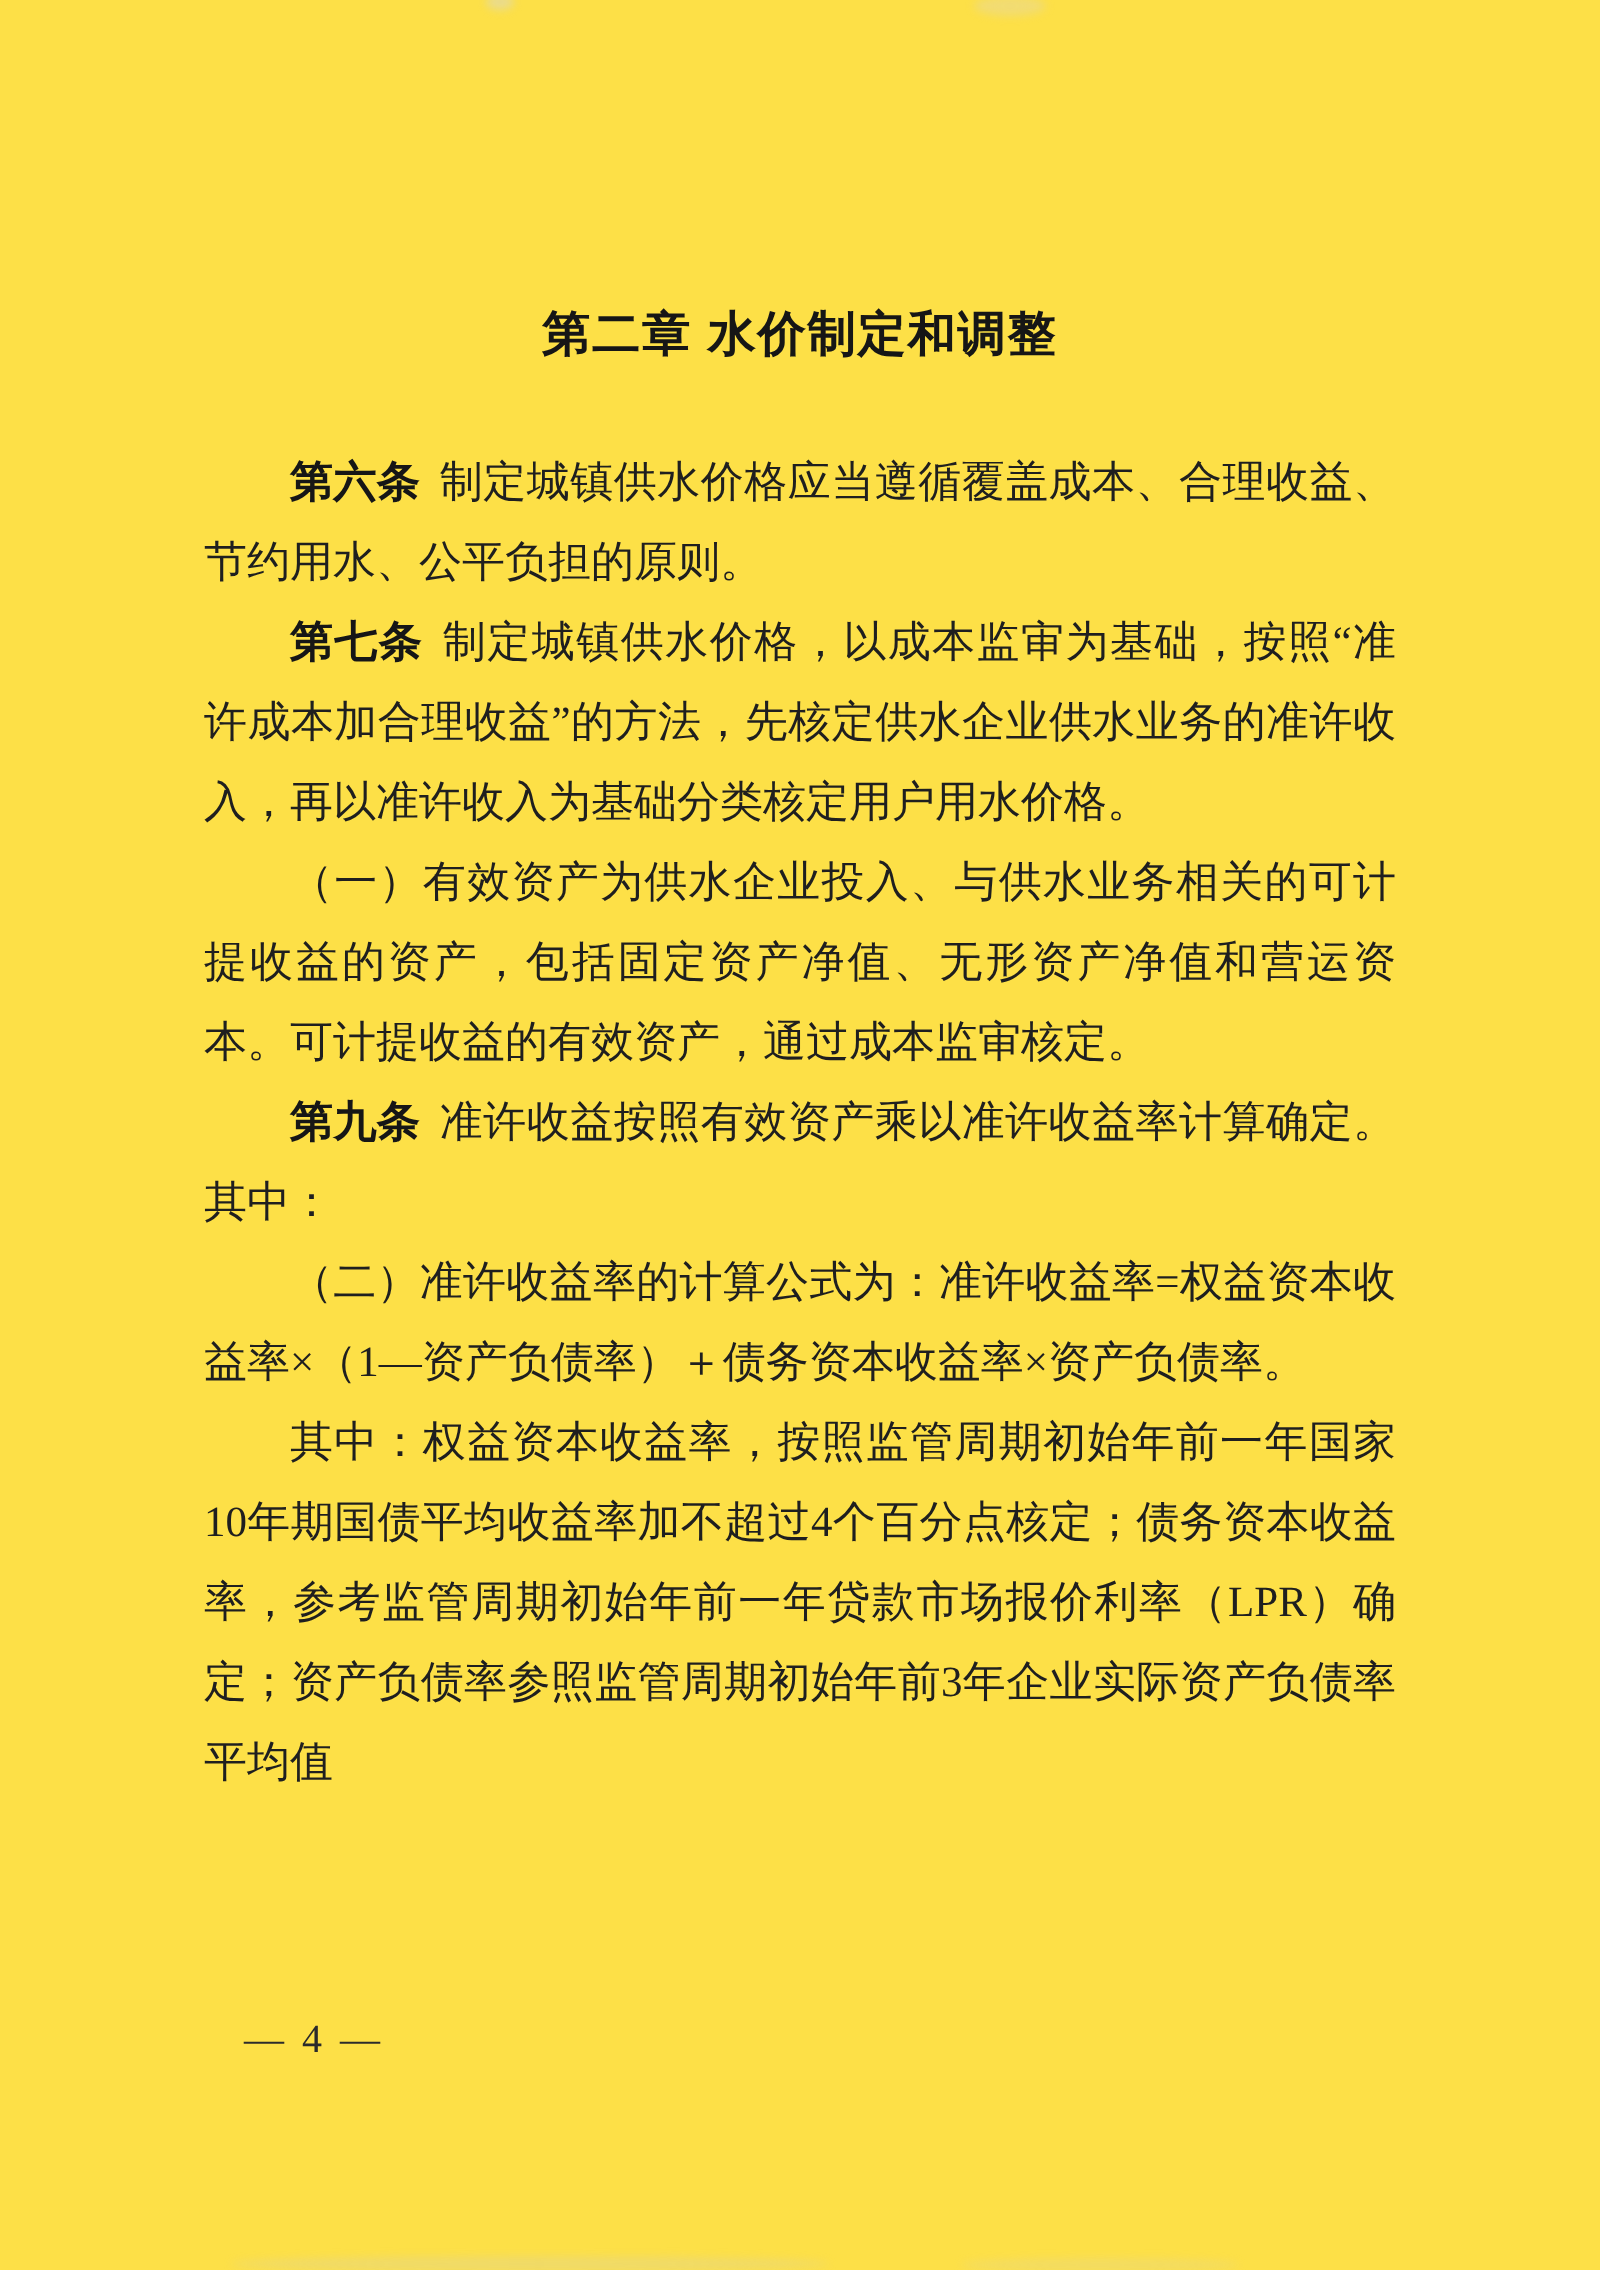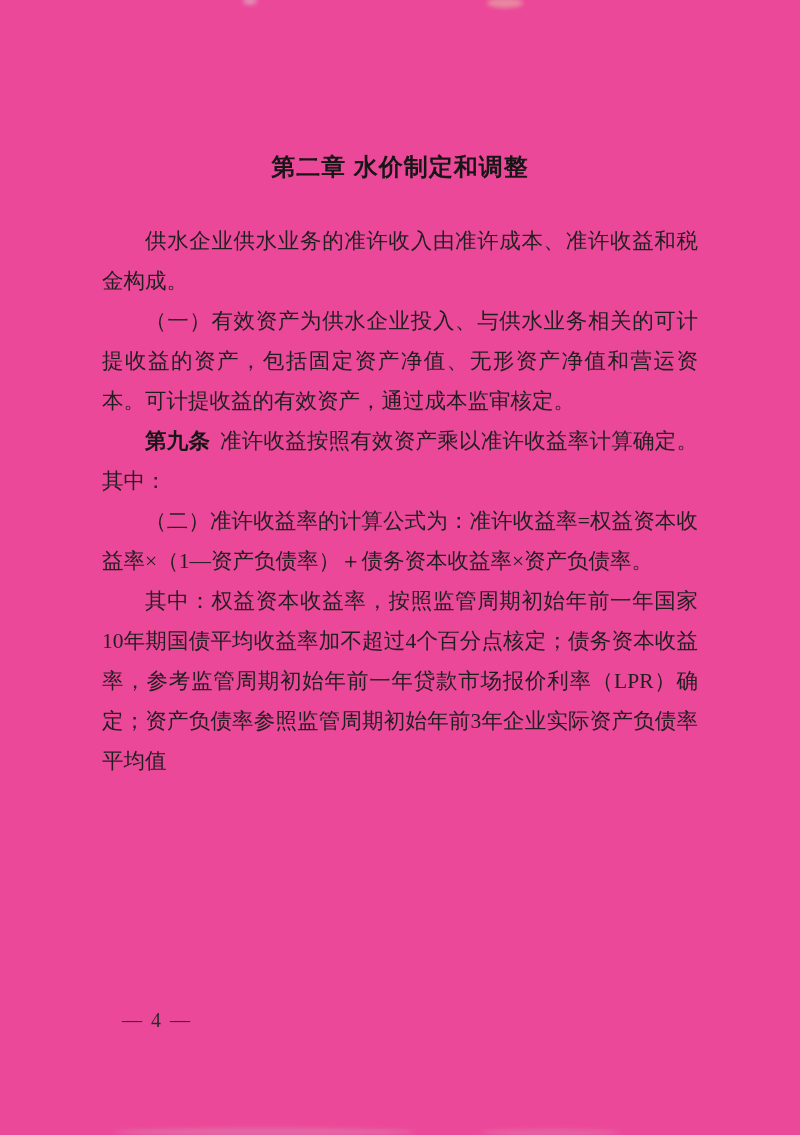--- a/index.html
+++ b/index.html
@@ -6,21 +6,21 @@
   * { margin: 0; padding: 0; box-sizing: border-box; }
   html, body { width: 800px; }
   body {
     background: #ffffff;
     font-family: "Liberation Serif", "DejaVu Serif", serif;
   }
   .sheet {
     position: relative;
     width: 800px;
     height: 1135px;
-    background: #ec4899;
+    background: #fde047;
     overflow: hidden;
     color: #1d1d1d;
   }
   .doc-title {
     position: absolute;
     top: 151px;
     left: 102px;
     width: 596px;
     text-align: center;
     font-family: "Liberation Sans", "DejaVu Sans", sans-serif;
@@ -70,21 +70,22 @@
   .smudge-d { left: 480px; top: 1129px; width: 140px; height: 7px; background: rgba(205, 205, 205, 0.2); }
 </style>
 </head>
 <body>
 
 <div class="sheet">
 
   <div class="doc-title">第二章 水价制定和调整</div>
 
   <div class="body-text">
-    <p><b class="lead"></b><span>供水企业供水业务的准许收入由准许成本、准许收益和税金构成。</span></p>
+    <p><b class="lead">第六条</b><span>制定城镇供水价格应当遵循覆盖成本、合理收益、节约用水、公平负担的原则。</span></p>
+    <p><b class="lead">第七条</b><span>制定城镇供水价格，以成本监审为基础，按照“准许成本加合理收益”的方法，先核定供水企业供水业务的准许收入，再以准许收入为基础分类核定用户用水价格。</span></p>
     <p><b class="lead"></b><span>（一）有效资产为供水企业投入、与供水业务相关的可计提收益的资产，包括固定资产净值、无形资产净值和营运资本。可计提收益的有效资产，通过成本监审核定。</span></p>
     <p><b class="lead">第九条</b><span>准许收益按照有效资产乘以准许收益率计算确定。其中：</span></p>
     <p><b class="lead"></b><span>（二）准许收益率的计算公式为：准许收益率=权益资本收益率×（1—资产负债率）＋债务资本收益率×资产负债率。</span></p>
     <p><b class="lead"></b><span>其中：权益资本收益率，按照监管周期初始年前一年国家10年期国债平均收益率加不超过4个百分点核定；债务资本收益率，参考监管周期初始年前一年贷款市场报价利率（LPR）确定；资产负债率参照监管周期初始年前3年企业实际资产负债率平均值</span></p>
   </div>
 
   <div class="page-number">— 4 —</div>
 
   <div class="smudge smudge-a"></div>
   <div class="smudge smudge-b"></div>

